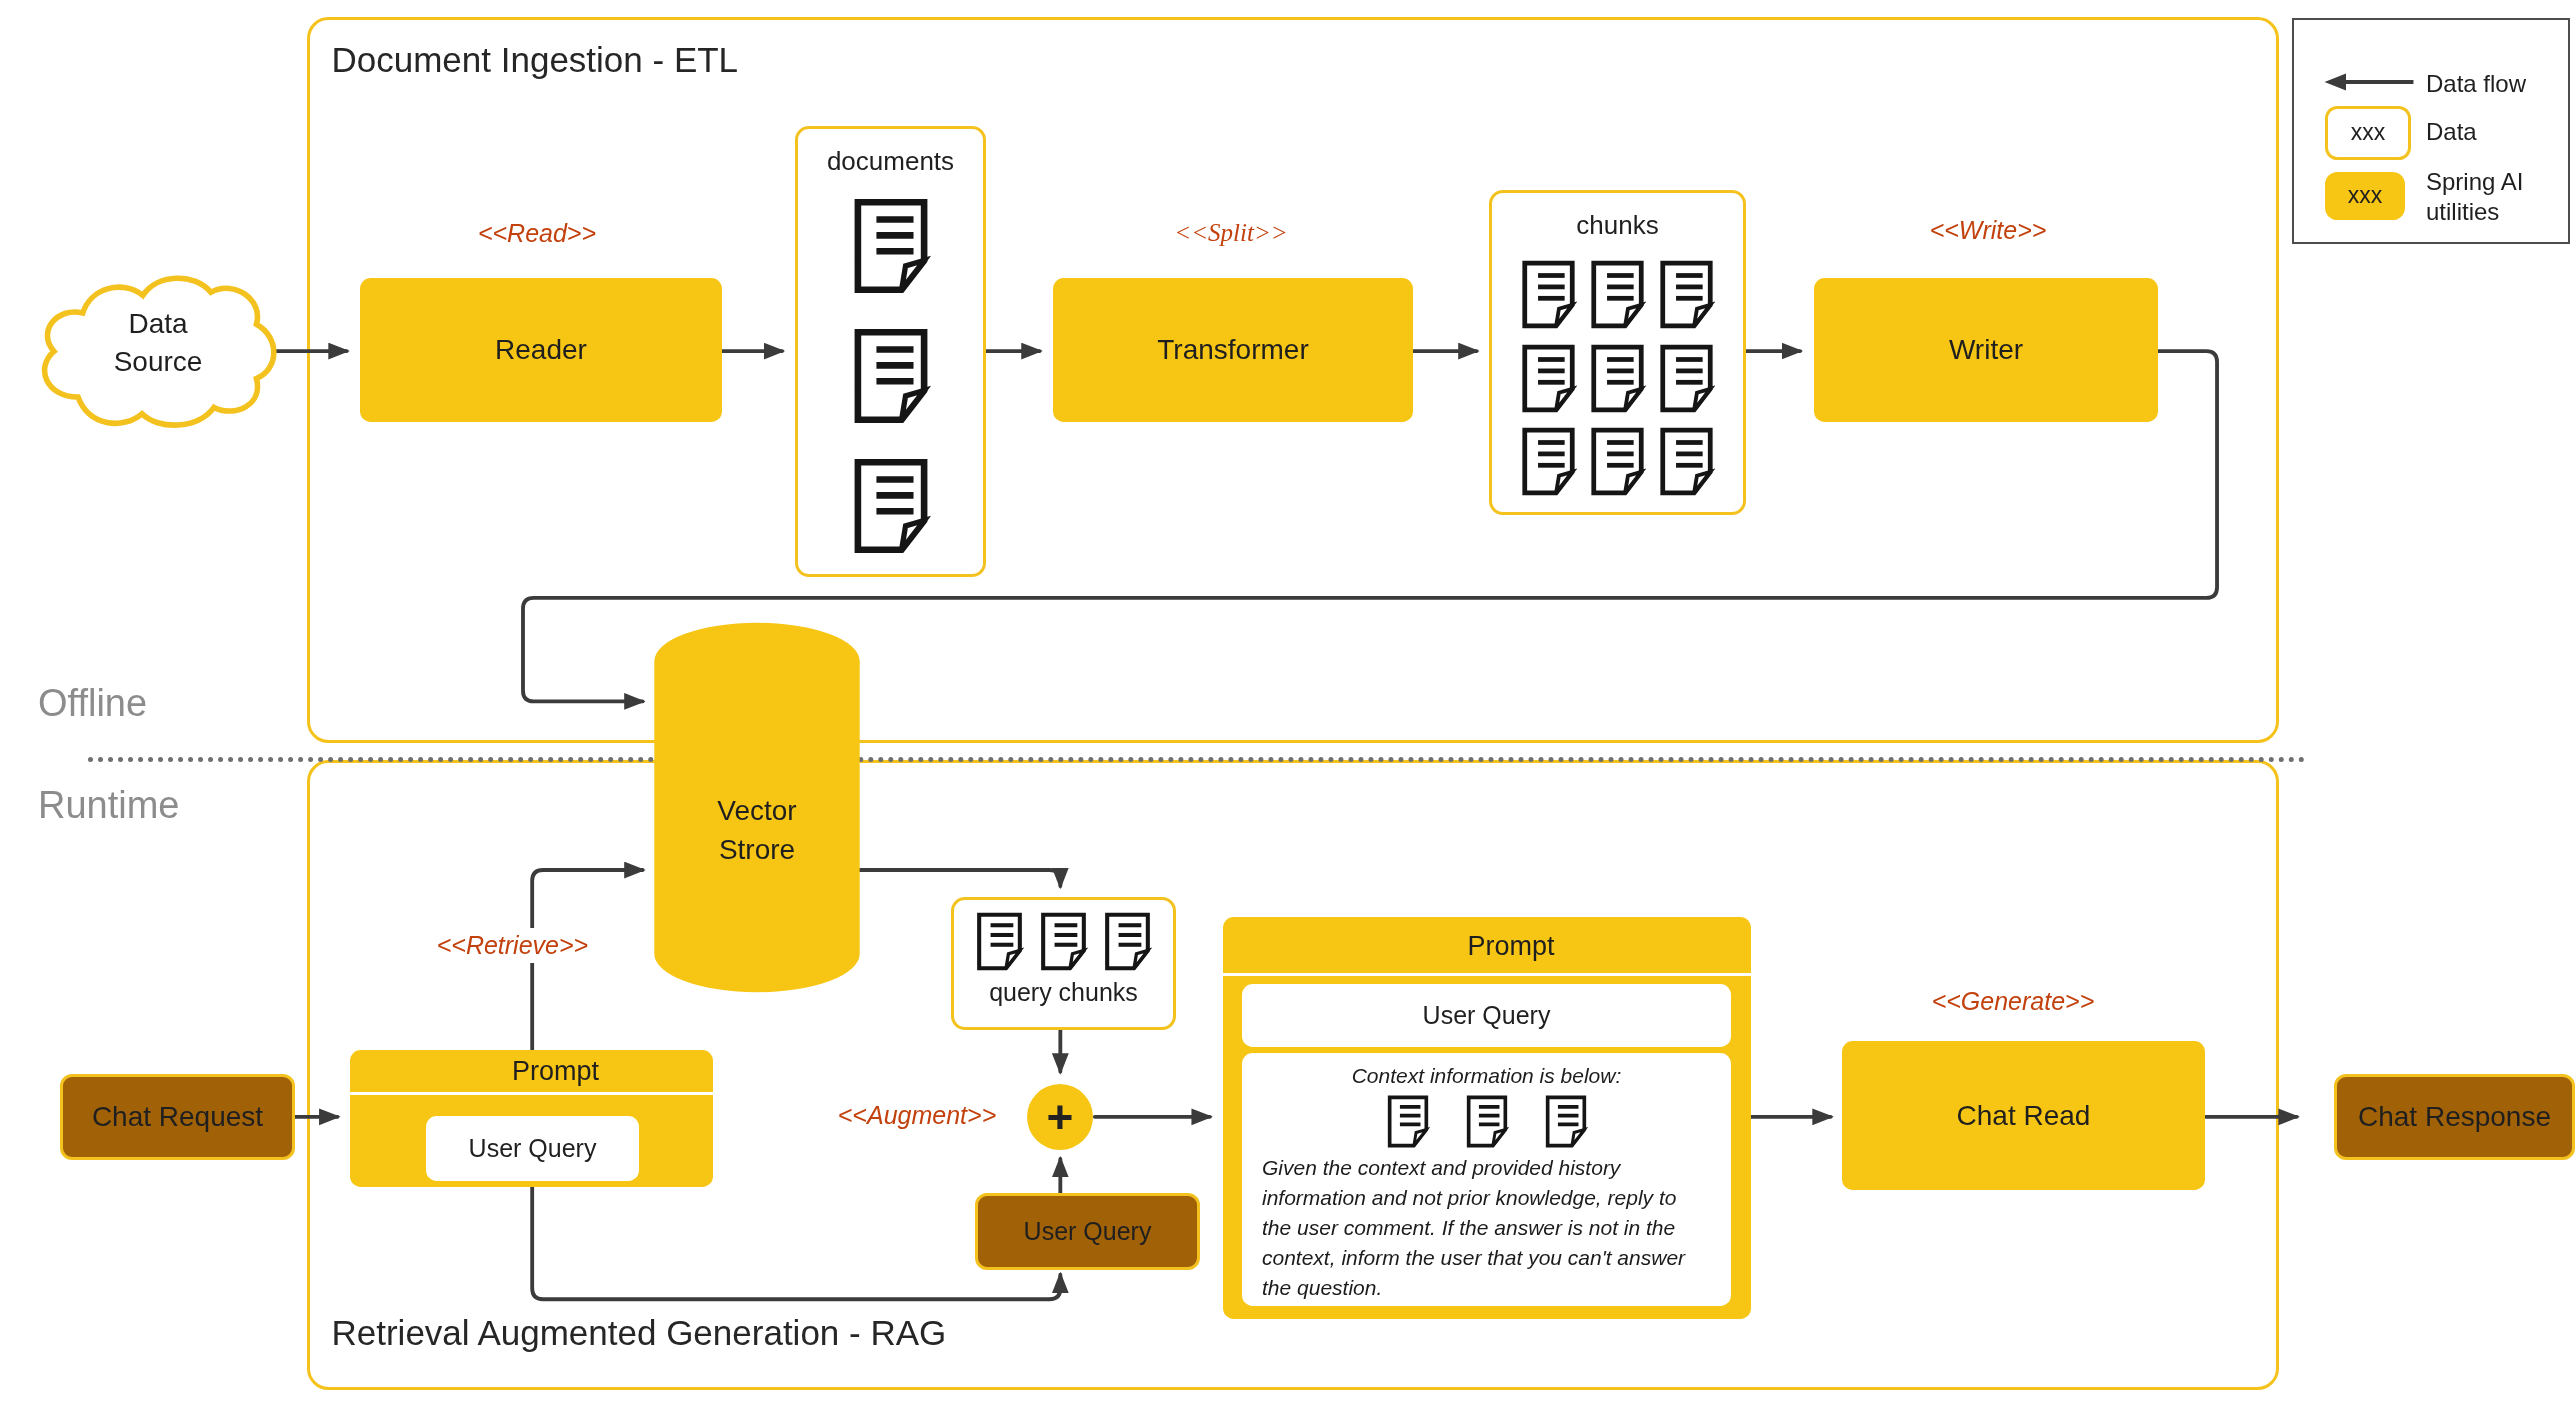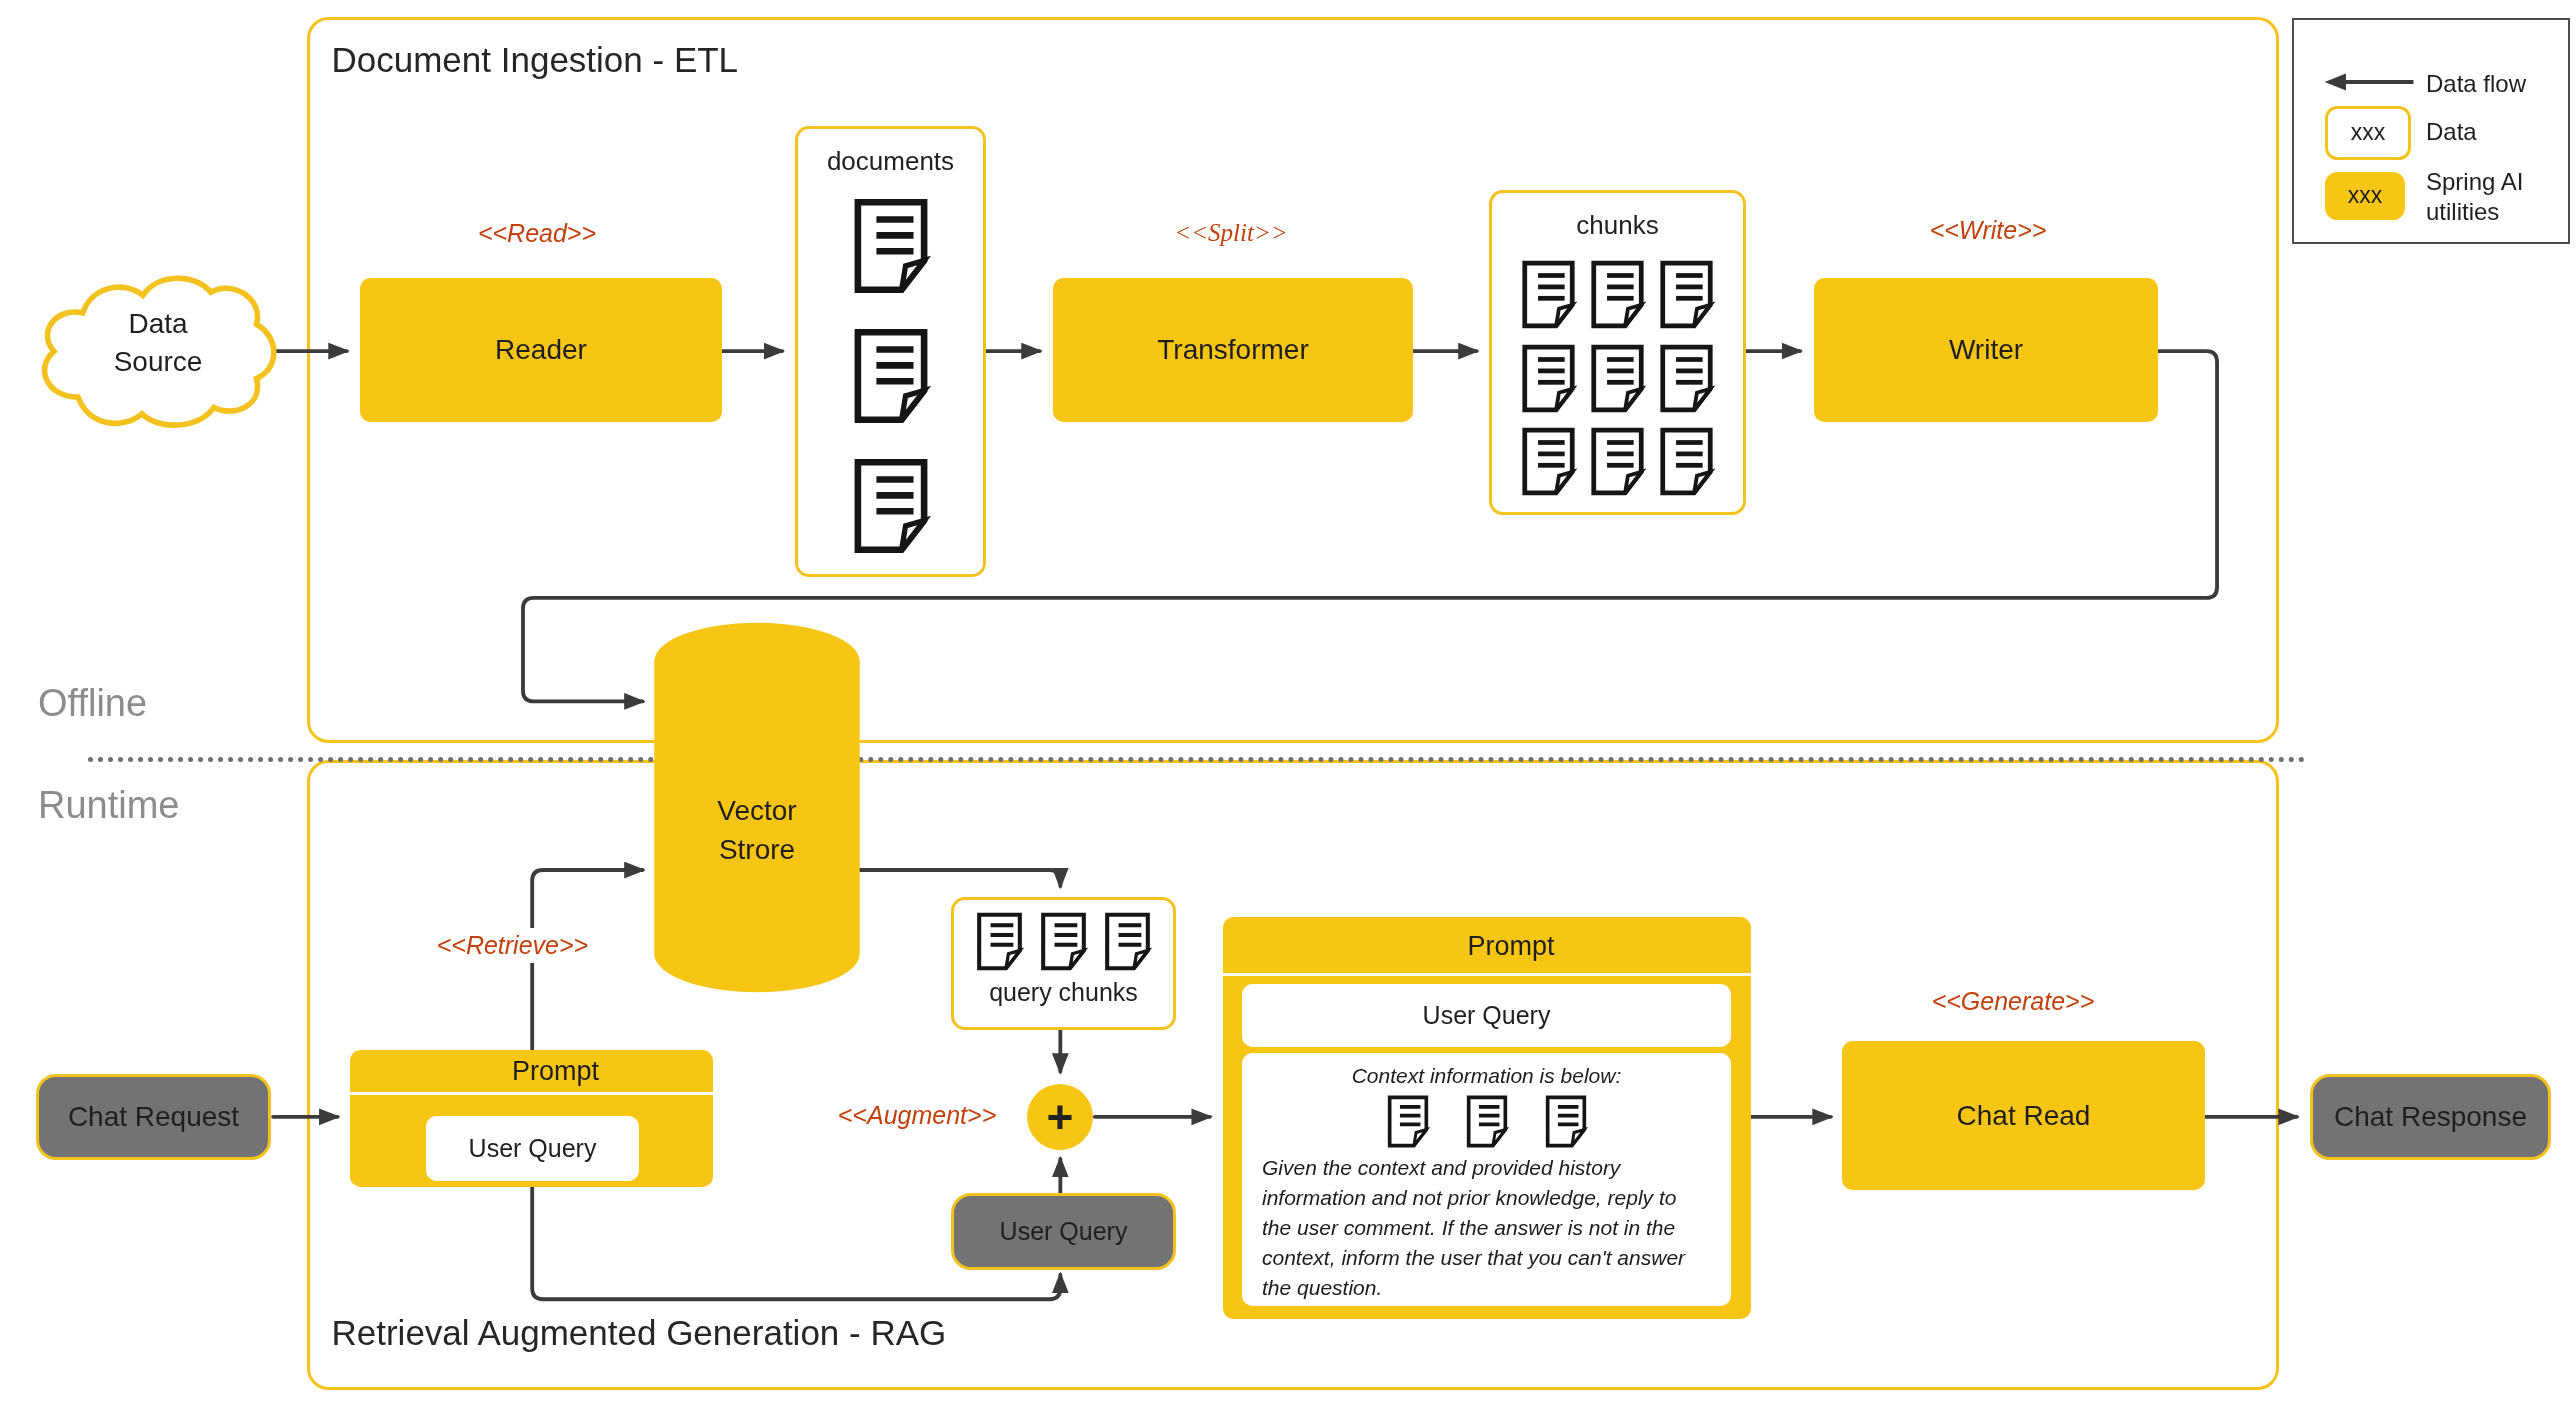--- a/index.html
+++ b/index.html
@@ -5,21 +5,21 @@
   html,body{margin:0;padding:0;background:#fff;}
   #canvas{position:relative;width:2576px;height:1425px;font-family:"Liberation Sans",sans-serif;color:#1f1f1f;overflow:hidden;}
   .abs{position:absolute;}
   
   .section{border:3.8px solid #F5C21B;border-radius:21.5px;background:transparent;z-index:1;}
   .section-title{position:absolute;font-size:35px;font-weight:500;color:#262626;white-space:nowrap;}
   .side-label{position:absolute;font-size:38px;color:#8C8C8C;z-index:1;}
   .divider{position:absolute;border-top:5.4px dotted #6f6f6f;z-index:1;}
   
   .node-yellow{background:#F7C614;border-radius:10.7px;display:flex;align-items:center;justify-content:center;font-size:28px;z-index:3;}
-  .node-outline{background:#737373;border:3.8px solid #F3C21F;border-radius:20px;display:flex;align-items:center;justify-content:center;font-size:28px;z-index:3;}
+  .node-outline{background:#a16207;border:3.8px solid #F3C21F;border-radius:12px;display:flex;align-items:center;justify-content:center;font-size:28px;z-index:3;margin-left:24px;}
   .container-box{background:#fff;border:3.8px solid #F3C21F;border-radius:14px;z-index:3;}
   .box-title{text-align:center;font-size:26px;padding-top:17px;}
   .icon-col{display:flex;flex-direction:column;align-items:center;gap:32px;margin-top:20px;}
   .icon-grid{display:flex;flex-wrap:wrap;justify-content:center;column-gap:12.3px;row-gap:12.3px;margin-top:18.4px;}
   .icon-row{display:flex;justify-content:center;column-gap:15.3px;}
   .stereo{position:absolute;width:230px;text-align:center;font-style:italic;font-size:25px;color:#c2410c;z-index:5;white-space:nowrap;}
   .stereo.bg{background:#fff;width:auto;padding:3.1px 7.7px;}
   
   .prompt{background:#F7C614;border-radius:10.7px;z-index:3;}
   .prompt-title{text-align:center;font-size:27px;color:#1f1f1f;margin-left:48px;}

